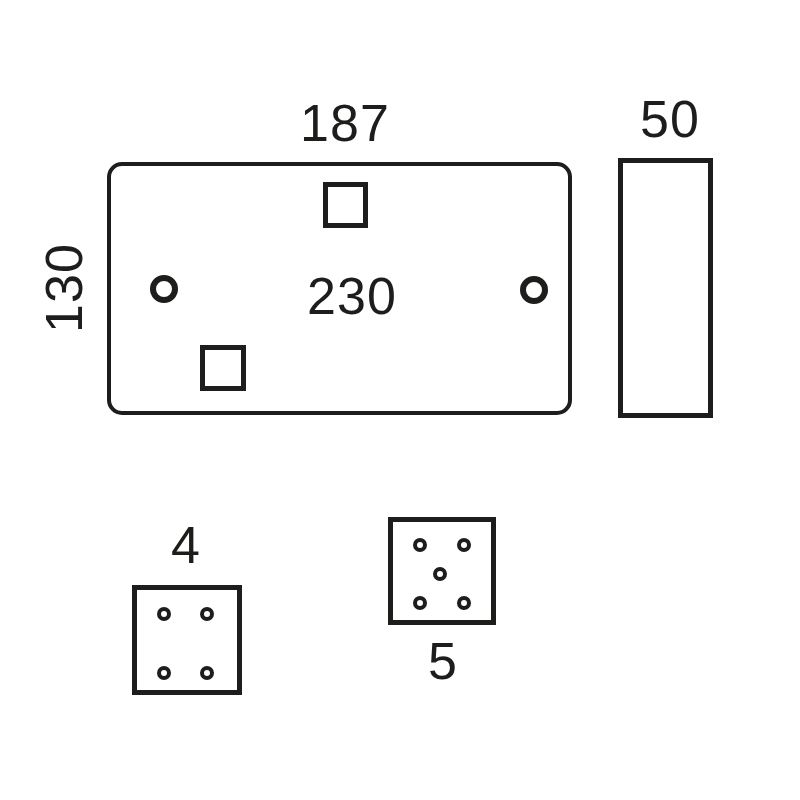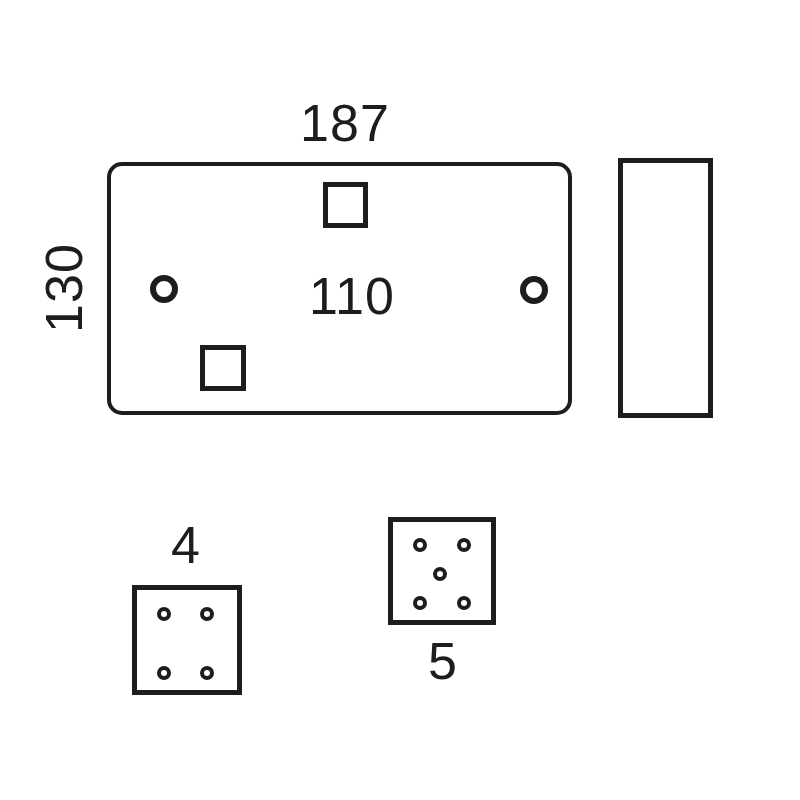--- a/index.html
+++ b/index.html
@@ -104,28 +104,29 @@
 <body>
 
 <div class="canvas">
 
   <div class="dim-label lbl-187">187</div>
 
   <div class="dim-label rotated lbl-130">130</div>
 
   <div class="plate"></div>
 
-  <div class="dim-label lbl-150">110</div>
+  <div class="dim-label lbl-150">230</div>
 
   <div class="knockout k-top"></div>
   <div class="knockout k-bottom"></div>
 
   <div class="screw-hole sh-left"></div>
   <div class="screw-hole sh-right"></div>
 
+  <div class="dim-label lbl-50">50</div>
 
   <div class="side-profile"></div>
 
   <div class="dim-label lbl-4">4</div>
   <div class="module module-4">
     <div class="pin-hole m4-h1"></div>
     <div class="pin-hole m4-h2"></div>
     <div class="pin-hole m4-h3"></div>
     <div class="pin-hole m4-h4"></div>
   </div>

